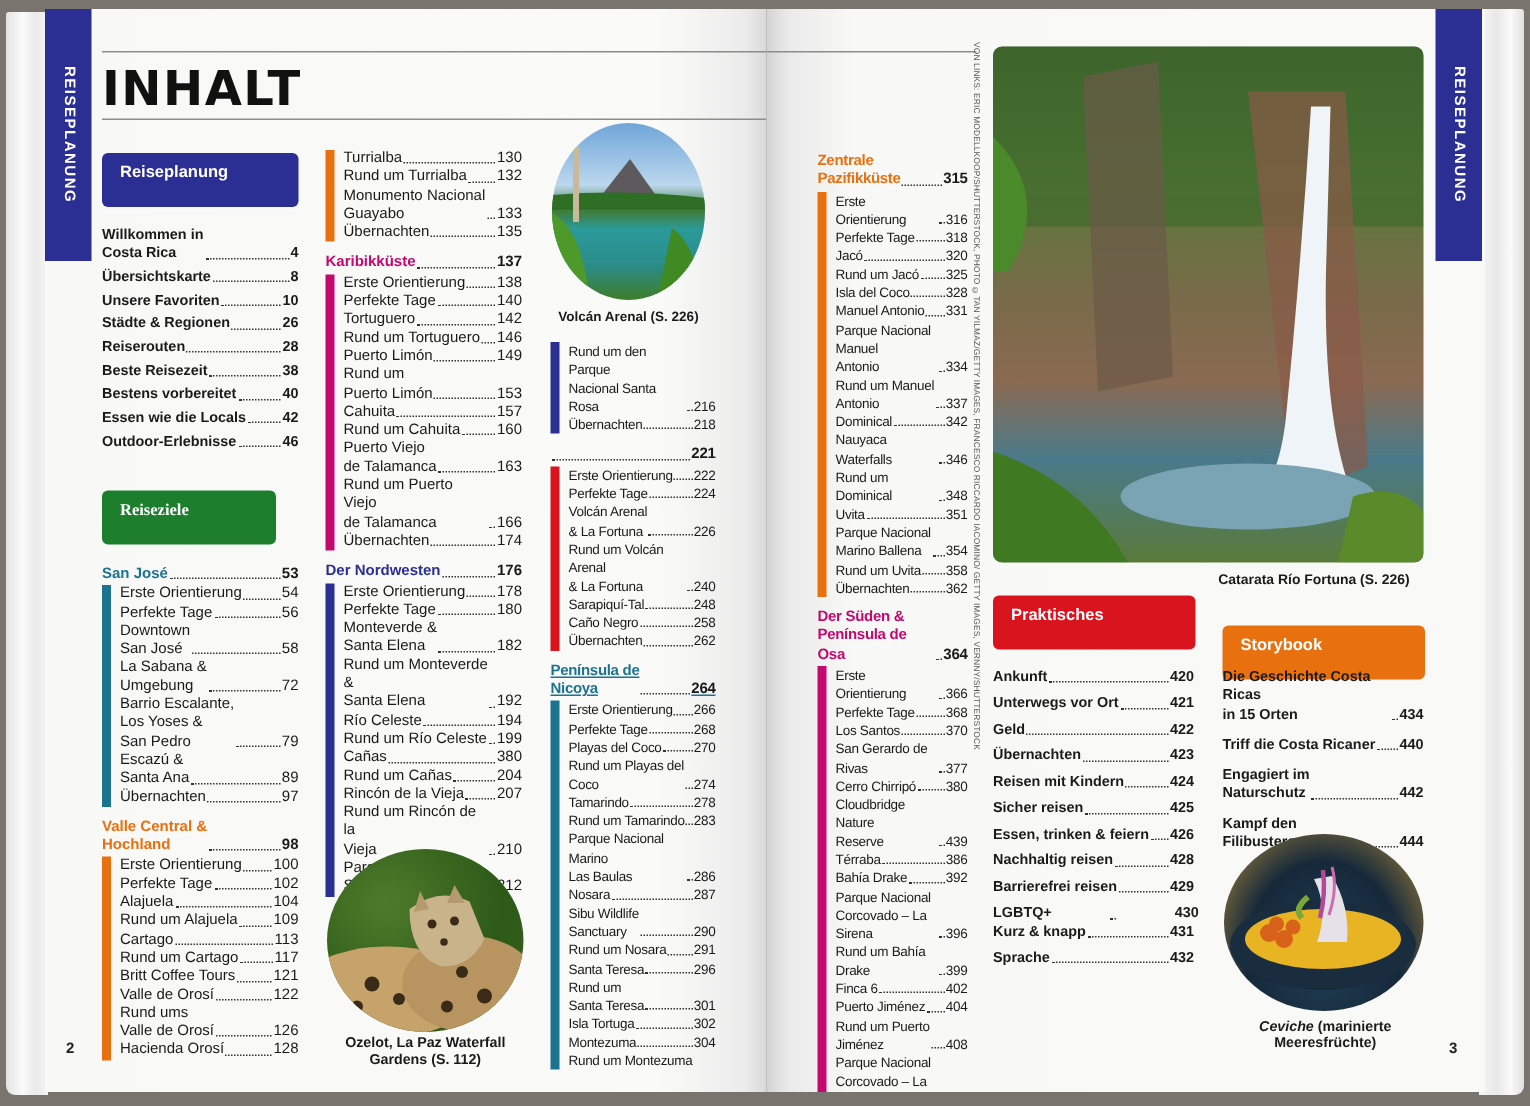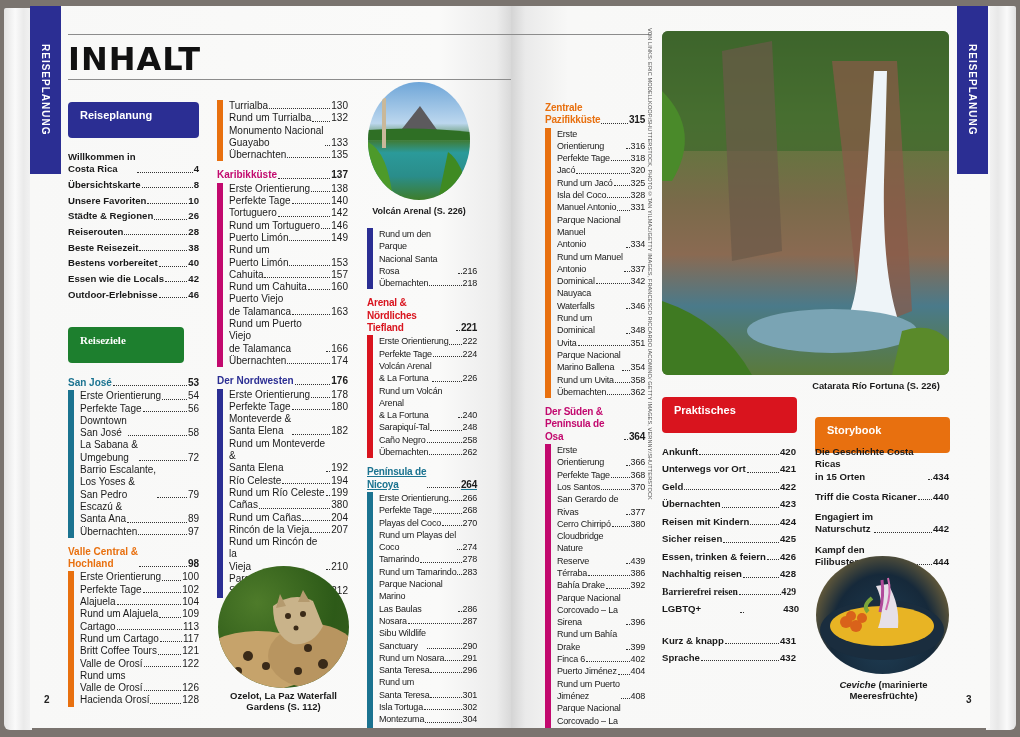--- a/index.html
+++ b/index.html
@@ -422,22 +422,20 @@
             </div>
             <div class="entry">
               <span class="lbl">Übernachten</span>
               <span class="dots"></span>
               <span class="pg">218</span>
             </div>
           </div>
         </div>
         <div class="section">
           <div class="sec-head" style="color: rgb(217, 20, 30);">
-            <span class="lbl">Arenal &amp; Nördliches
-Tiefland</span>
             <span class="dots"></span>
             <span class="pg" style="color: rgb(26, 26, 26);">221</span>
           </div>
           <div class="sec-body" style="border-left-color: rgb(217, 20, 30);">
             <div class="entry">
               <span class="lbl">Erste Orientierung</span>
               <span class="dots"></span>
               <span class="pg">222</span>
             </div>
             <div class="entry">
@@ -795,26 +793,26 @@
         <div class="main-entry" style="margin-bottom: 5.2px;">
           <span class="lbl">Essen, trinken &amp; feiern</span>
           <span class="dots"></span>
           <span class="pg">426</span>
         </div>
         <div class="main-entry" style="margin-bottom: 5.2px;">
           <span class="lbl">Nachhaltig reisen</span>
           <span class="dots"></span>
           <span class="pg">428</span>
         </div>
-        <div class="main-entry" style="margin-bottom: 5.2px; font-family: Liberation Serif, serif;">
+        <div class="main-entry" style="margin-bottom: 5.2px;">
           <span class="lbl">Barrierefrei reisen</span>
           <span class="dots"></span>
           <span class="pg">429</span>
         </div>
-        <div class="main-entry" style="margin-bottom: 19px; gap: 38px;">
+        <div class="main-entry" style="margin-bottom: 0; gap: 38px;">
           <span class="lbl">LGBTQ+</span>
           <span class="dots"></span>
           <span class="pg">430</span>
         </div>
         <div class="main-entry" style="margin-bottom: 5.2px;">
           <span class="lbl">Kurz &amp; knapp</span>
           <span class="dots"></span>
           <span class="pg">431</span>
         </div>
         <div class="main-entry" style="margin-bottom: 5.2px;">

